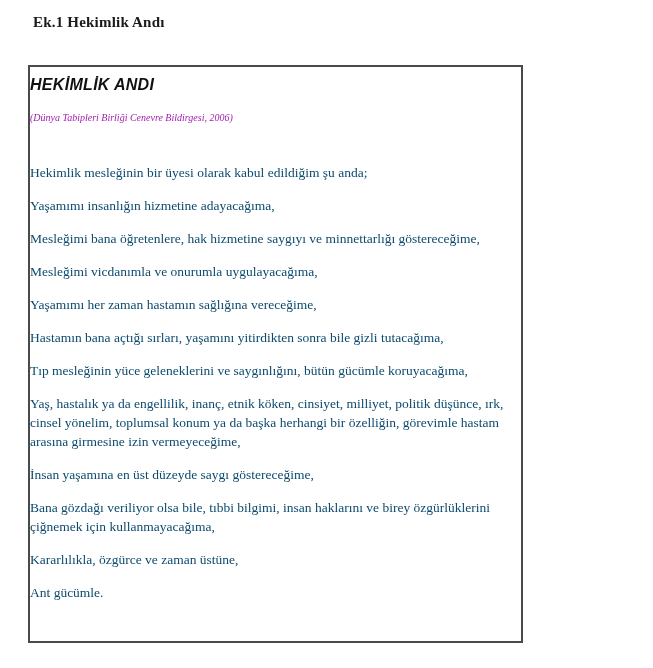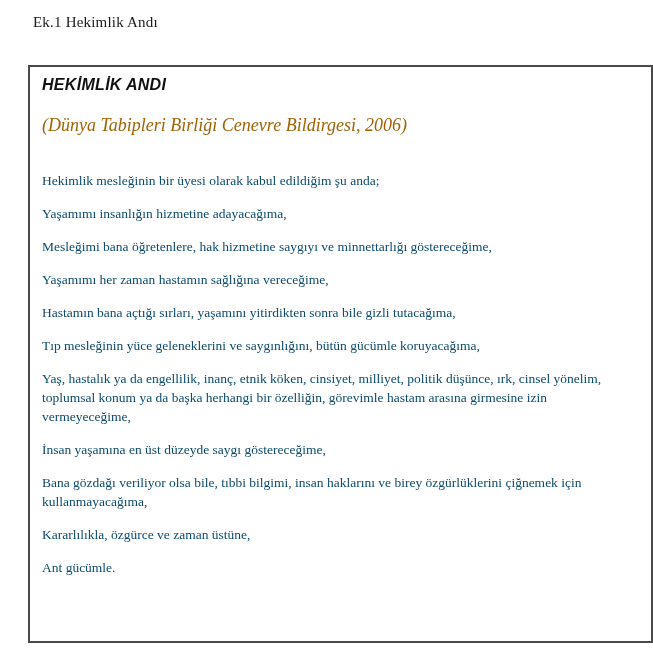--- a/index.html
+++ b/index.html
@@ -11,51 +11,51 @@
     height: 668px;
     background: #ffffff;
     font-family: "Liberation Serif", serif;
     color: #1e1e1e;
     overflow: hidden;
     position: relative;
   }
   .page-heading {
     margin: 14px 0 0 33px;
     font-size: 15px;
-    font-weight: normal;
+    font-weight: bold;
     letter-spacing: 0.2px;
     color: #1a1a1a;
   }
   .oath-box {
     box-sizing: border-box;
     position: absolute;
     left: 28px;
     top: 65px;
-    width: 625px;
+    width: 495px;
     height: 578px;
     border: 2px solid #4a4a4a;
-    padding: 8px 12px 0 12px;
+    padding: 8px 12px 0 0;
     background: #ffffff;
   }
   .oath-title {
     font-family: "Liberation Sans", sans-serif;
     font-style: italic;
     font-weight: bold;
     font-size: 16px;
     line-height: 19px;
     margin: 0;
     letter-spacing: 0.3px;
     color: #111111;
   }
   .oath-subtitle {
     font-style: italic;
-    font-size: 18px;
+    font-size: 10px;
     line-height: 19px;
-    margin: 22px 0 0 0;
-    color: #a16207;
+    margin: 14px 0 0 0;
+    color: #a21caf;
   }
   .oath-body {
     margin-top: 36px;
   }
   .oath-para {
     font-size: 13.5px;
     line-height: 19px;
     margin: 0 0 14px 0;
     color: #0c4a6e;
   }
@@ -65,20 +65,21 @@
 
 <h1 class="page-heading">Ek.1 Hekimlik Andı</h1>
 
 <div class="oath-box">
   <h2 class="oath-title">HEKİMLİK ANDI</h2>
   <p class="oath-subtitle">(Dünya Tabipleri Birliği Cenevre Bildirgesi, 2006)</p>
   <div class="oath-body">
       <p class="oath-para">Hekimlik mesleğinin bir üyesi olarak kabul edildiğim şu anda;</p>
       <p class="oath-para">Yaşamımı insanlığın hizmetine adayacağıma,</p>
       <p class="oath-para">Mesleğimi bana öğretenlere, hak hizmetine saygıyı ve minnettarlığı göstereceğime,</p>
+      <p class="oath-para">Mesleğimi vicdanımla ve onurumla uygulayacağıma,</p>
       <p class="oath-para">Yaşamımı her zaman hastamın sağlığına vereceğime,</p>
       <p class="oath-para">Hastamın bana açtığı sırları, yaşamını yitirdikten sonra bile gizli tutacağıma,</p>
       <p class="oath-para">Tıp mesleğinin yüce geleneklerini ve saygınlığını, bütün gücümle koruyacağıma,</p>
       <p class="oath-para">Yaş, hastalık ya da engellilik, inanç, etnik köken, cinsiyet, milliyet, politik düşünce, ırk, cinsel yönelim, toplumsal konum ya da başka herhangi bir özelliğin, görevimle hastam arasına girmesine izin vermeyeceğime,</p>
       <p class="oath-para">İnsan yaşamına en üst düzeyde saygı göstereceğime,</p>
       <p class="oath-para">Bana gözdağı veriliyor olsa bile, tıbbi bilgimi, insan haklarını ve birey özgürlüklerini çiğnemek için kullanmayacağıma,</p>
       <p class="oath-para">Kararlılıkla, özgürce ve zaman üstüne,</p>
       <p class="oath-para">Ant gücümle.</p>
     </div>
 </div>

